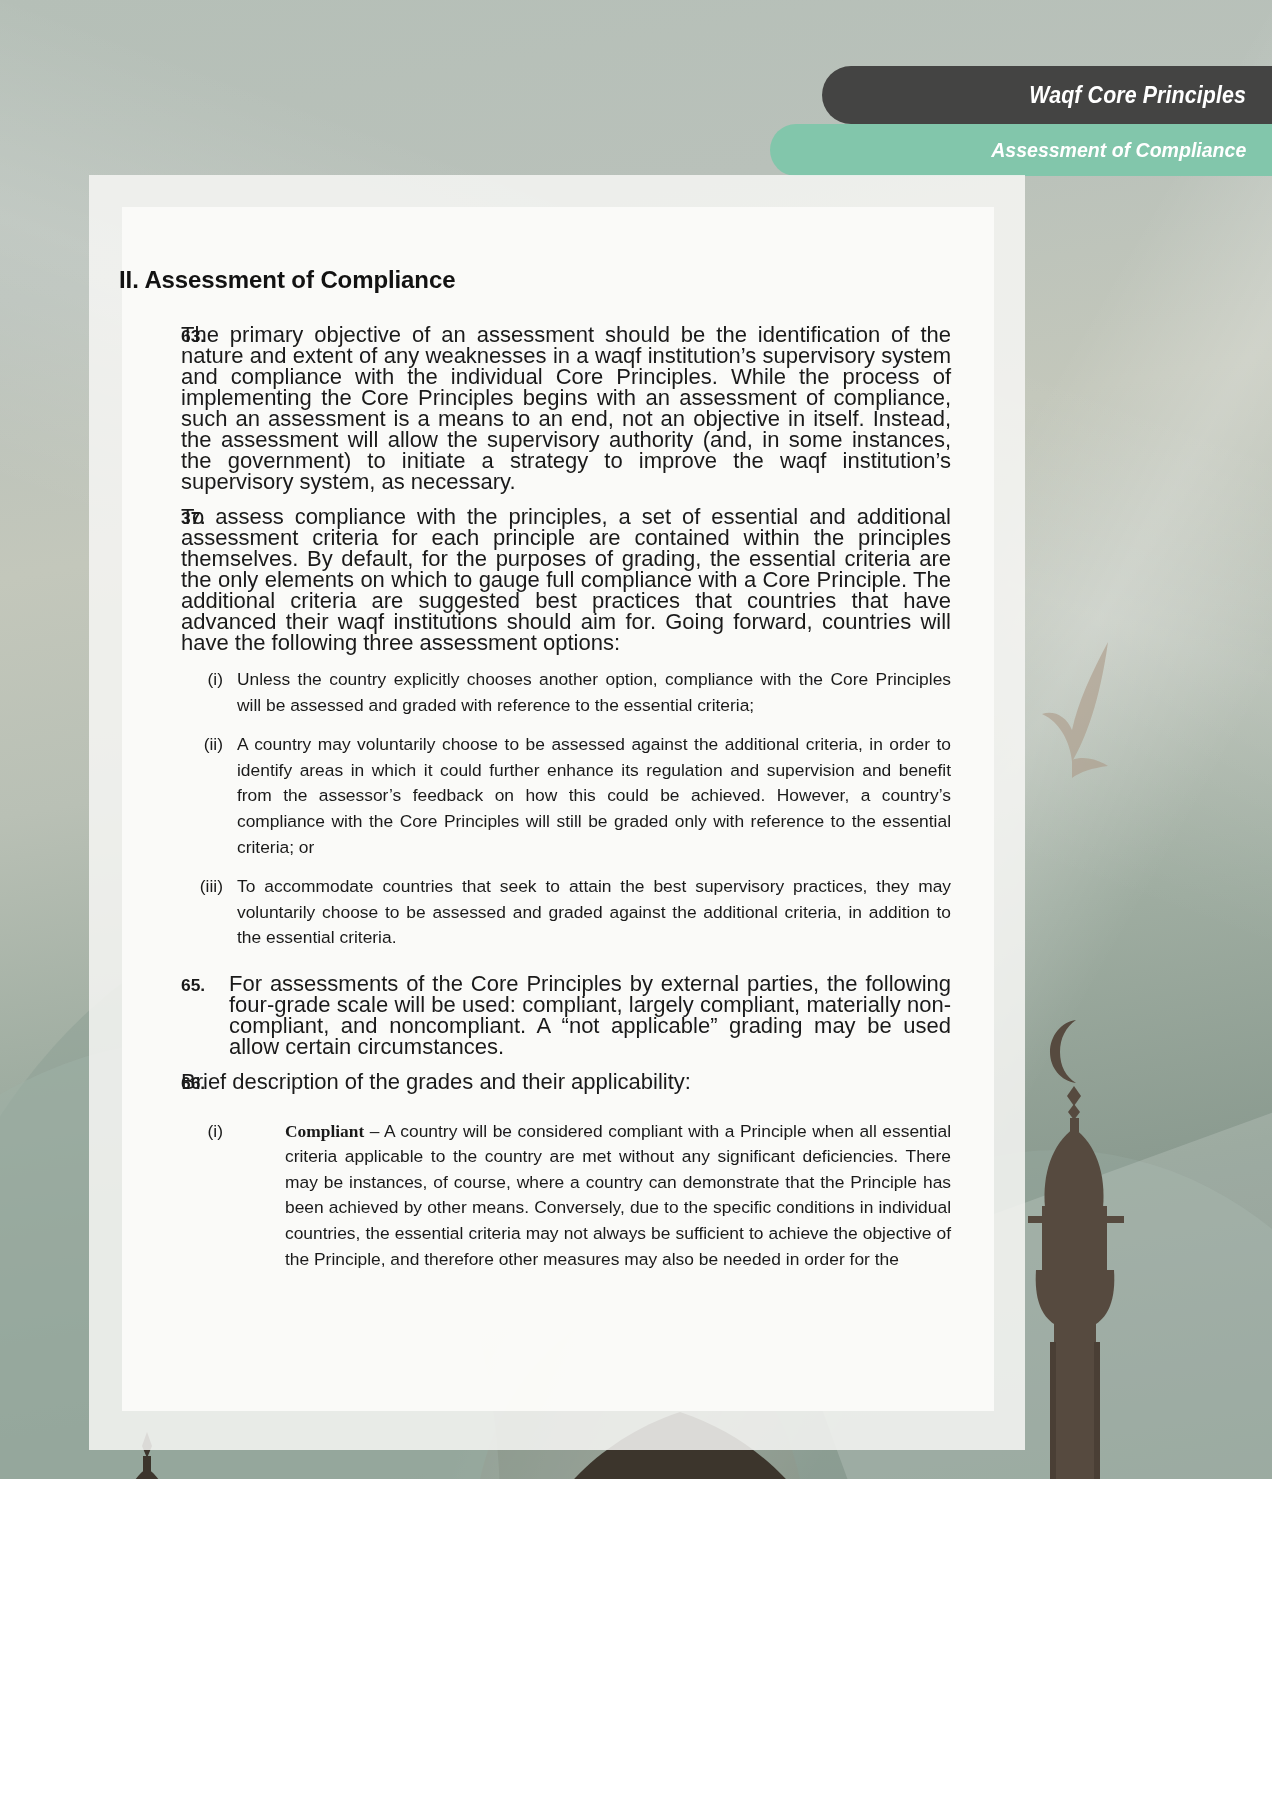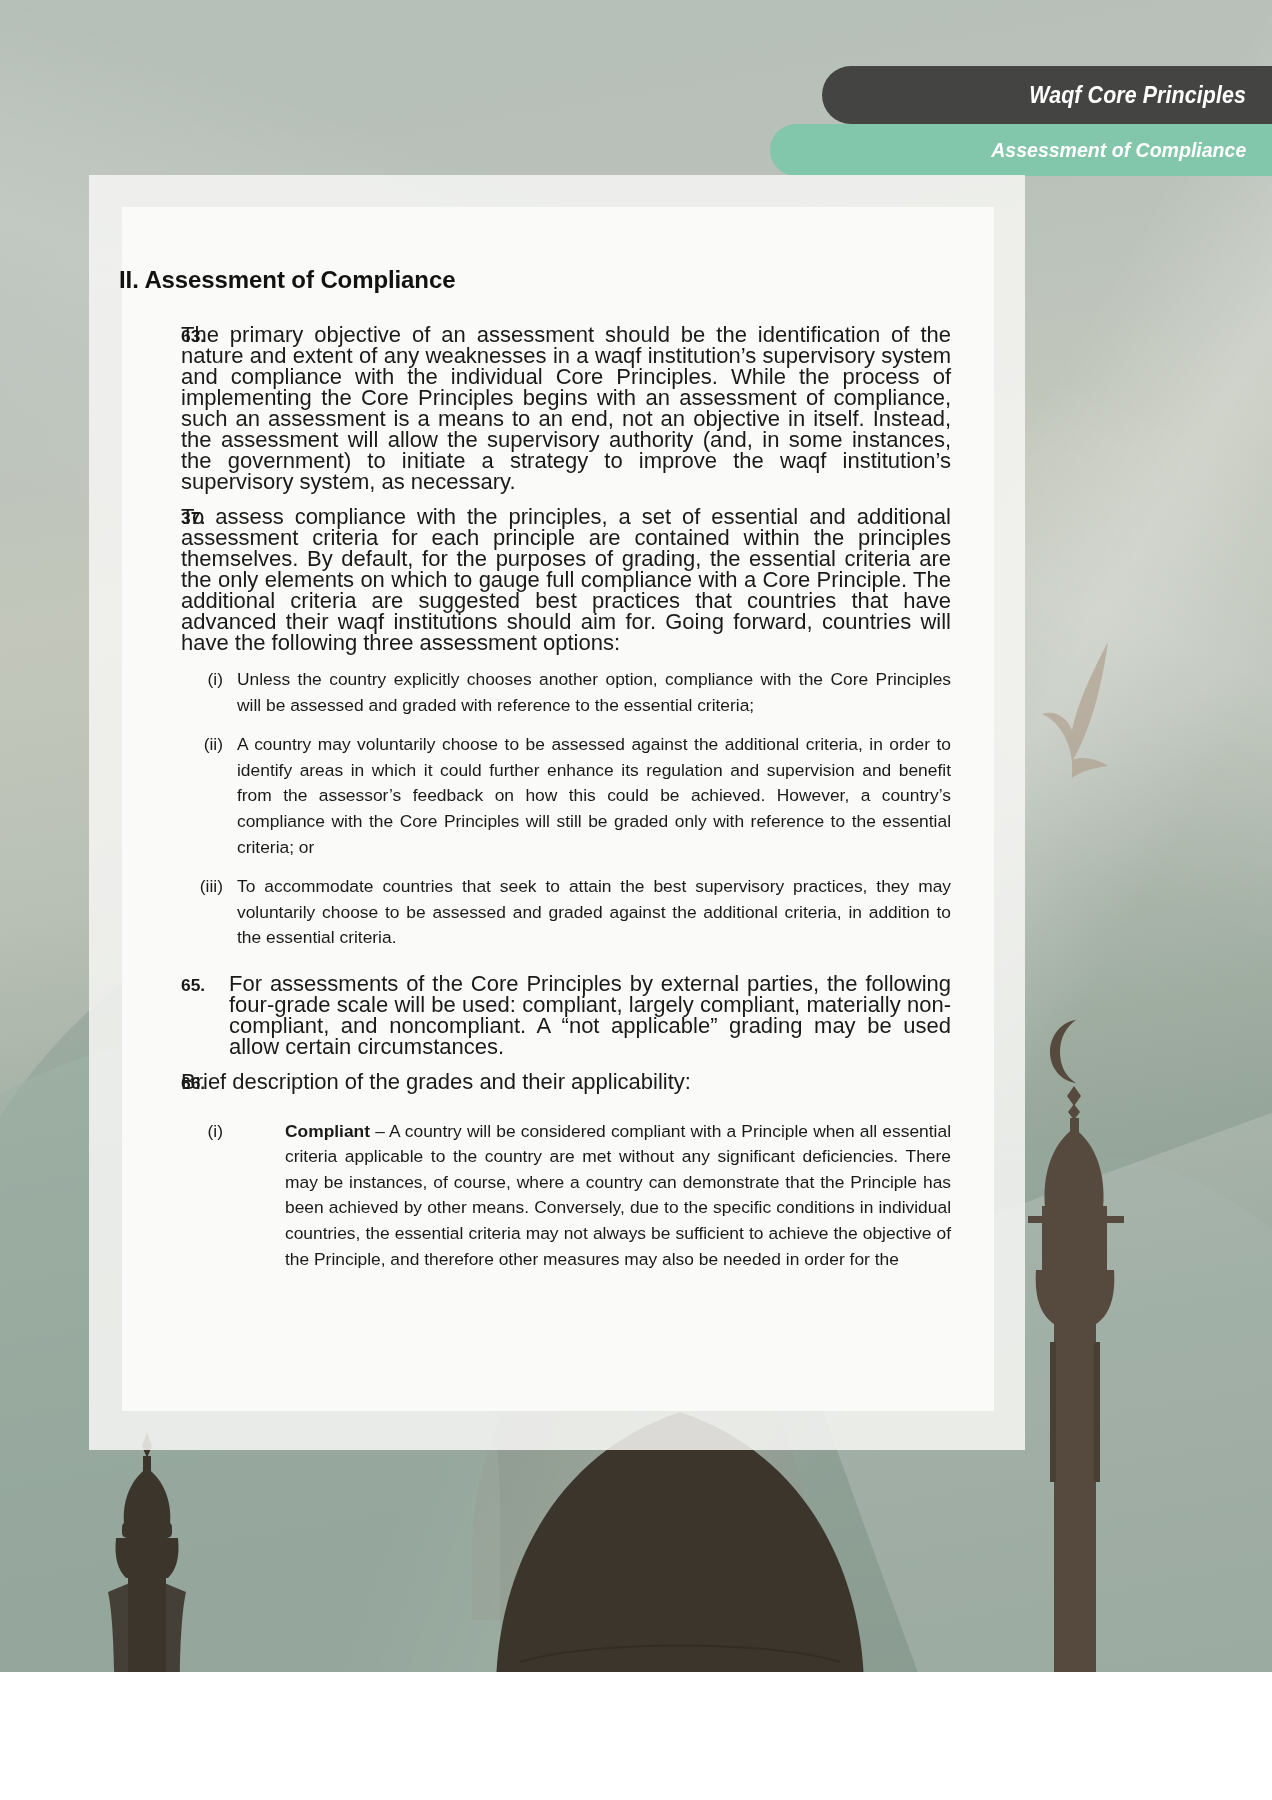--- a/index.html
+++ b/index.html
@@ -8,21 +8,21 @@
     width: 1272px;
     height: 1800px;
     overflow: hidden;
     font-family: "Liberation Sans", sans-serif;
   }
 
   
   .page {
     position: relative;
     width: 1272px;
-    height: 1672px;
+    height: 1479px;
     background: linear-gradient(170deg,
         #b5bfb7 0%,
         #b9c1ba 18%,
         #c3c7bb 34%,
         #b9c0b5 48%,
         #9fada1 64%,
         #8b9b90 80%,
         #7d8e83 100%);
     overflow: hidden;
   }
@@ -192,21 +192,21 @@
     text-align: right;
     padding-right: 14px;
   }
   .sub-body {
     flex: 1;
     font-size: 17.4px;
     line-height: 25.6px;
     color: #1a1a1a;
     text-align: justify;
   }
-  .sub-body b { font-weight: bold; }
+  .sub-body b { font-weight: bold; font-family: Liberation Serif, serif; }
 
   .gap-top { margin-top: 22px; gap: 48px; }
 
   
   .footer-org {
     position: absolute;
     left: 88px; top: 1706px;
     color: #ffffff;
     font-size: 18.5px;
     font-weight: bold;

